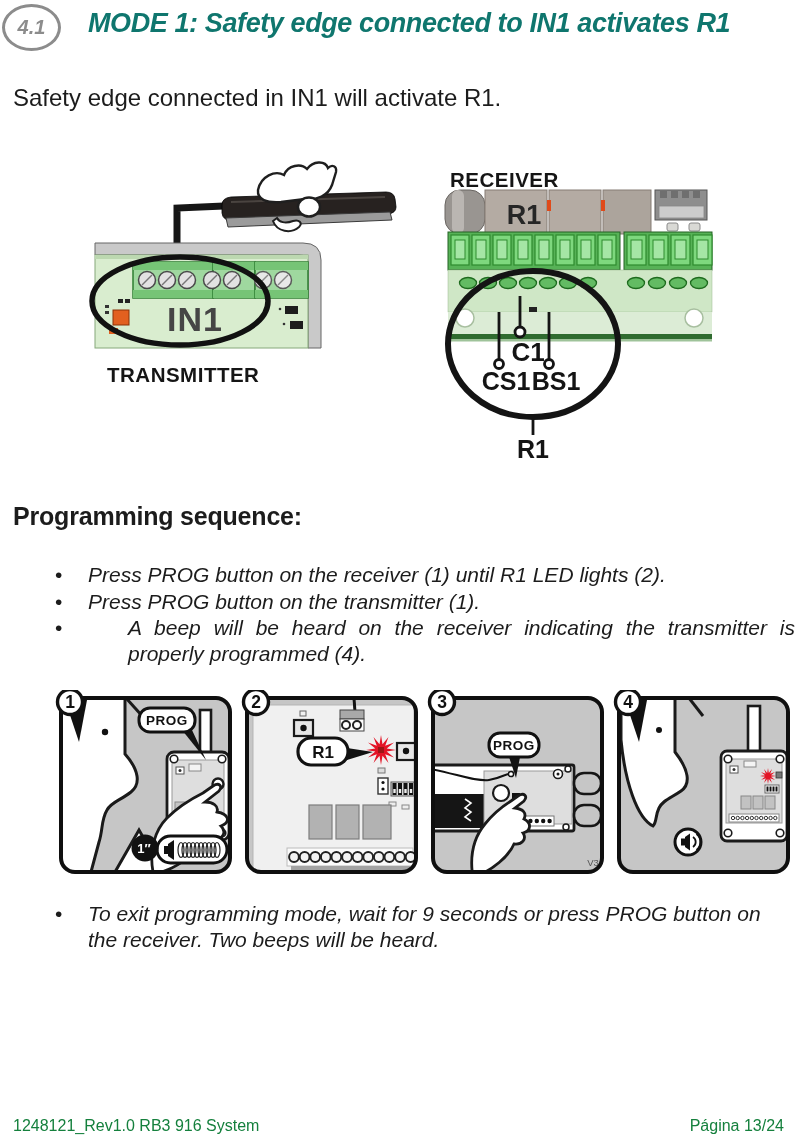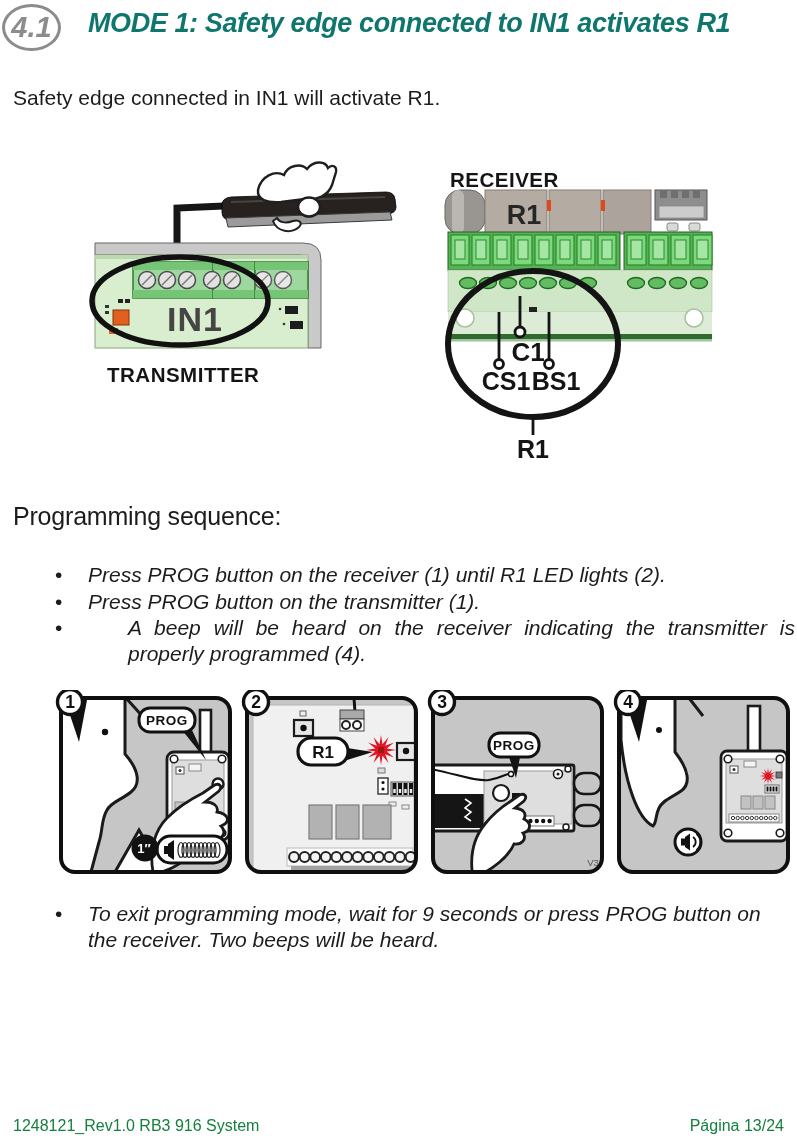--- a/index.html
+++ b/index.html
@@ -1,30 +1,30 @@
 <!DOCTYPE html>
 <html><head>
 <meta charset="utf-8">
 <style>
   html,body{margin:0;padding:0;background:#fff;}
   .page{position:relative;width:797px;height:1142px;background:#fff;overflow:hidden;
         font-family:"Liberation Sans",sans-serif;color:#1c1c1c;}
   
   .badge{position:absolute;left:2px;top:4px;width:53px;height:41px;border:3.5px solid #8c8c8c;
          border-radius:50%;display:flex;align-items:center;justify-content:center;
-         font-size:29px;font-weight:bold;font-style:italic;color:#8c8c8c;}
+         font-size:20px;font-weight:bold;font-style:italic;color:#8c8c8c;}
   .title{position:absolute;left:88px;top:8px;font-size:27px;font-weight:bold;font-style:italic;
          color:#0f766e;letter-spacing:-0.4px;white-space:nowrap;}
   
-  .intro{position:absolute;left:13px;top:86px;font-size:21px;line-height:24.5px;}
+  .intro{position:absolute;left:13px;top:86px;font-size:24px;line-height:24.5px;}
   .intro div{white-space:pre-wrap;}
   
   .fig{position:absolute;}
   
-  .prog-heading{position:absolute;left:13px;top:502px;font-size:25px;font-weight:normal;letter-spacing:-0.2px;}
+  .prog-heading{position:absolute;left:13px;top:502px;font-size:25px;font-weight:bold;letter-spacing:-0.2px;}
   .bullets{position:absolute;left:55px;top:562px;width:740px;font-size:21px;line-height:25.5px;}
   .bullet-item{display:flex;margin-bottom:1px;}
   .bullet-item .dot{width:33px;flex:0 0 33px;}
   .bullet-item .btxt{flex:1;font-style:italic;}
   .bullet-item .btxt.justify{text-align:justify;margin-left:40px;}
   .exit-note{position:absolute;left:55px;top:901px;width:727px;font-size:21px;line-height:25.5px;}
   
   .steps{position:absolute;left:55px;top:690px;width:742px;display:flex;gap:5px;}
   
   .footer{position:absolute;left:13px;top:1117px;width:771px;display:flex;

